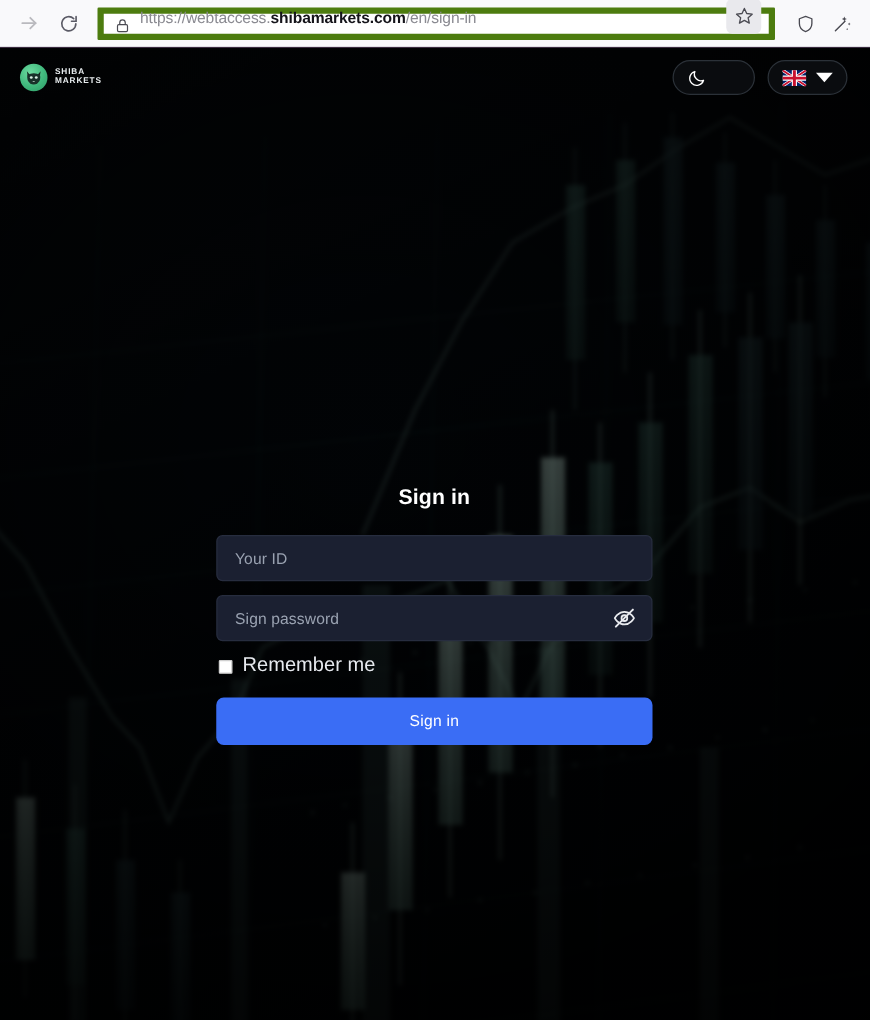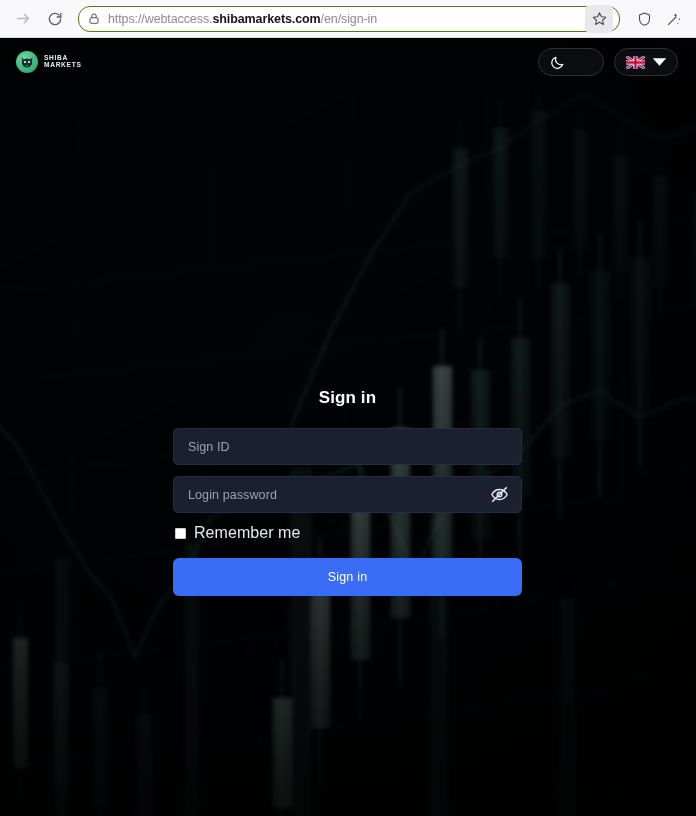--- a/index.html
+++ b/index.html
@@ -31,24 +31,24 @@
     border-radius: 5px;
     flex: 0 0 auto;
   }
   .nav-btn svg { display: block; }
 
   #url-bar {
     flex: 1 1 auto;
     height: 26px;
     margin: 0 8px 0 6px;
     background: #ffffff;
-    border: 1px solid #4d7c0f;
-    border-radius: 12px;
-    display: flex;
-    align-items: center;
+    border: 5px solid #4d7c0f;
+    border-radius: 1px;
+    display: flex;
+    align-items: flex-end;
     padding: 0 6px 0 9px;
     gap: 8px;
     min-width: 0;
   }
   #lock-icon { flex: 0 0 auto; display: flex; align-items: center; }
   #url-text {
     flex: 1 1 auto;
     font-size: 12.5px;
     color: #8a8a91;
     white-space: nowrap;
@@ -459,25 +459,25 @@
         </svg>
       </div>
     </div>
   </div>
 
   <div id="signin-panel">
 
     <div id="signin-title">Sign in</div>
 
     <div class="field">
-      <span class="placeholder">Sign ID</span>
+      <span class="placeholder">Your ID</span>
     </div>
 
     <div class="field">
-      <span class="placeholder">Login password</span>
+      <span class="placeholder">Sign password</span>
       <span id="toggle-password">
         <svg width="19" height="19" viewBox="0 0 24 24" fill="none" stroke="#e8eaee" stroke-width="1.8" stroke-linecap="round" stroke-linejoin="round">
           <path d="M2.3 12S5.8 5.6 12 5.6 21.7 12 21.7 12 18.2 18.4 12 18.4 2.3 12 2.3 12z"></path>
           <circle cx="12" cy="12" r="2.9"></circle>
           <line x1="3.4" y1="20.6" x2="20.6" y2="3.4" stroke-width="2"></line>
         </svg>
       </span>
     </div>
 
     <div id="remember-row">

